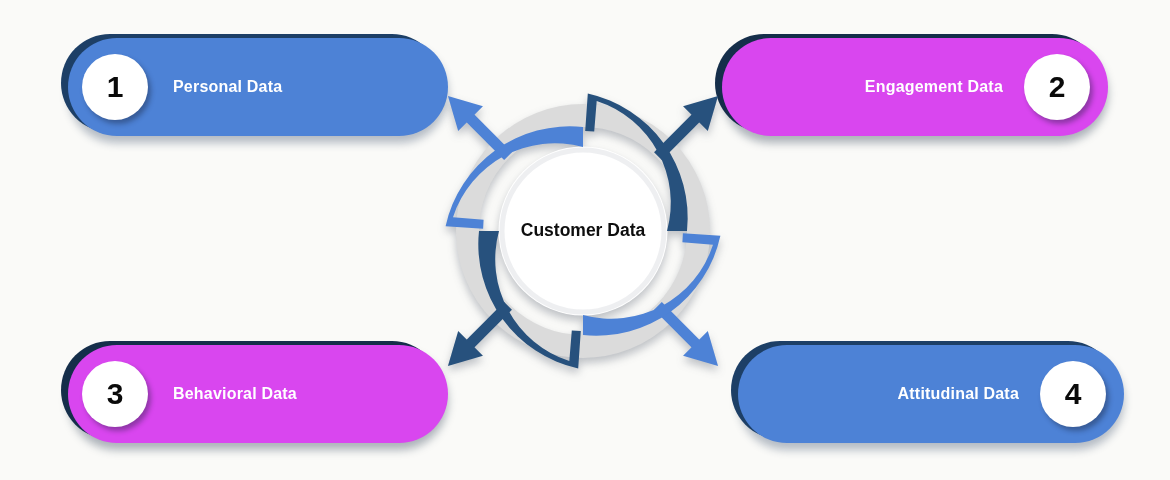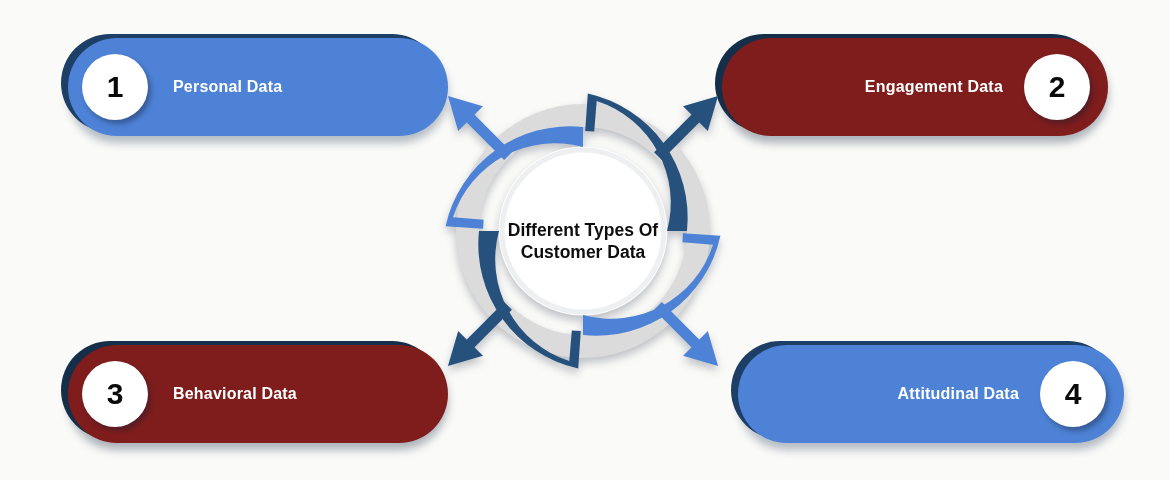--- a/index.html
+++ b/index.html
@@ -17,21 +17,21 @@
     height:98px;
     border-radius:49px;
     display:flex;
     align-items:center;
   }
   .pill.light{
     background:#4d82d6;
     box-shadow:-7px -4px 0 0 #1d3f66, 0 7px 9px rgba(40,60,90,.33);
   }
   .pill.dark{
-    background:#7f1d1d;
+    background:#d946ef;
     box-shadow:-7px -4px 0 0 #152e4a, 0 7px 9px rgba(30,45,70,.35);
   }
   .pill-1{left:68px;top:38px;width:380px;}
   .pill-2{left:722px;top:38px;width:386px;}
   .pill-3{left:68px;top:345px;width:380px;}
   .pill-4{left:738px;top:345px;width:386px;}
 
   .numCircle{
     position:absolute;
     top:16px;
@@ -129,17 +129,16 @@
     <circle cx="0" cy="0" r="84.5" fill="#ffffff"></circle>
     <circle cx="0" cy="0" r="81" fill="none" stroke="rgba(90,100,115,.10)" stroke-width="5"></circle>
 
     <use href="#quad" fill="#27517d"></use>
     <use href="#quad" transform="rotate(90)" fill="#4d82d6"></use>
     <use href="#quad" transform="rotate(180)" fill="#27517d"></use>
     <use href="#quad" transform="rotate(270)" fill="#4d82d6"></use>
   </svg>
 
   <div id="centerTitle">
-    <div>Different Types Of</div>
     <div>Customer Data</div>
   </div>
 
 </div>
 
 </body></html>

